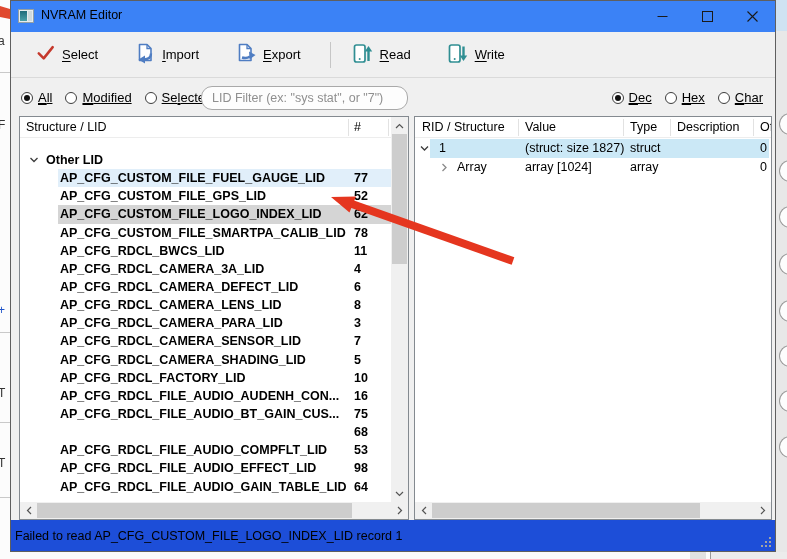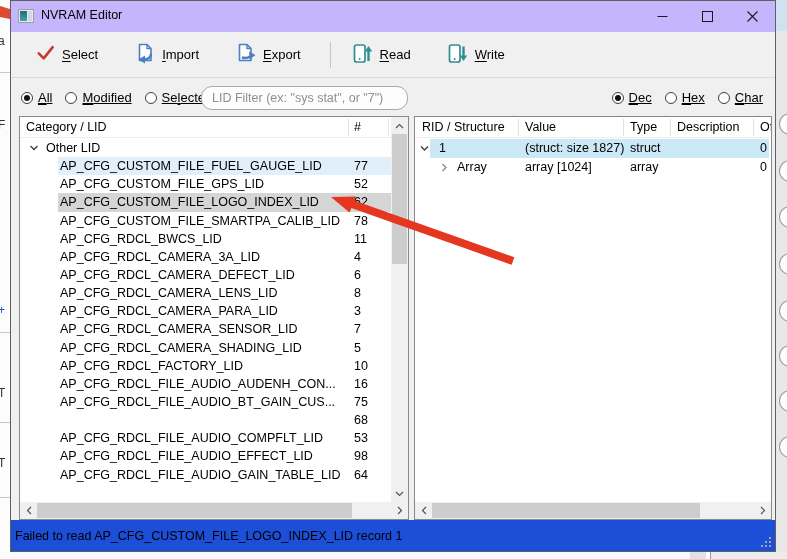--- a/index.html
+++ b/index.html
@@ -19,21 +19,21 @@
                     border:1px solid #9a9a9a; border-right:none; border-radius:11px 0 0 11px; }
   .bg-bottom { position:absolute; left:10px; top:552px; width:777px; height:7px; background:#fbfbfb; overflow:hidden; }
   .bg-bottom .sb { position:absolute; left:680px; top:0; width:16px; height:7px; background:#e1e1e1; }
   .bg-bottom .vline { position:absolute; left:700px; top:0; width:1px; height:7px; background:#9a9a9a; }
   .bg-bottom .grey { position:absolute; left:701px; top:0; right:0; height:7px; background:#ececec; }
 
   
   .win { position:absolute; left:10px; top:0; width:766px; height:552px;
          background:#f0f0f0; border:1px solid #5f5f5f; }
 
-  .titlebar { position:absolute; left:0; top:0; right:0; height:31px; background:#c4b5fd; }
+  .titlebar { position:absolute; left:0; top:0; right:0; height:31px; background:#3b82f6; }
   .app-icon { position:absolute; left:7px; top:8px; width:16px; height:14px;
               border:1px solid #93a0a6; background:#e6ecee; }
   .app-icon .pane-l { position:absolute; left:1px; top:1px; width:7px; height:10px;
                       background:linear-gradient(#1f6b7a,#4ba0a8); }
   .app-icon .pane-r { position:absolute; left:9px; top:1px; width:4px; height:10px; background:#cfd9dc; }
   .title-text { position:absolute; left:30px; top:7px; font-size:12.5px; }
   .cbtns { position:absolute; right:0; top:0; height:31px; display:flex; }
   .cbtn { width:45px; height:31px; display:flex; align-items:center; justify-content:center; background:transparent; }
 
   .toolbar { position:absolute; left:0; top:31px; right:0; height:46px; background:#f0f0f0;
@@ -61,21 +61,21 @@
   .panel { position:absolute; top:115px; height:404px; background:#ffffff; border:1px solid #848a90; }
   .lpanel { left:8px;  width:390px; }
   .rpanel { left:403px; width:358px; }
 
   .phead { position:absolute; left:0; top:0; right:0; height:21px; background:#fff;
            border-bottom:1px solid #ededed; font-size:12.5px; }
   .phead .hc { position:absolute; top:3px; white-space:nowrap; overflow:hidden; }
   .hsep { position:absolute; top:2px; height:17px; width:1px; background:#e2e2e2; }
 
   
-  .ltree { position:absolute; left:0; top:22px; width:371px; height:363px; overflow:hidden; }
+  .ltree { position:absolute; left:0; top:34px; width:371px; height:363px; overflow:hidden;font-weight:bold; }
   .trow { position:relative; height:18.15px; font-size:12.5px; display:flex; align-items:center; }
   .trow .band { position:absolute; left:38px; right:0; top:0; bottom:0; }
   .band.blue { background:#e1effa; }
   .band.gray { background:#d5d5d5; }
   .trow .chev { position:absolute; left:8px; top:3px; }
   .trow .tname { position:absolute; left:40px; white-space:nowrap; z-index:1; }
   .trow.root .tname { left:26px; }
   .trow .tnum { position:absolute; left:334px; z-index:1; }
 
   
@@ -231,21 +231,21 @@
         </div>
         <div class="radio-item">
           <span class="radio"></span>
           <span><span class="mn">C</span>har</span>
         </div>
       </div>
   </div>
 
   <div class="panel lpanel">
     <div class="phead">
-      <span class="hc" style="left:6px">Category / LID</span>
+      <span class="hc" style="left:6px">Structure / LID</span>
       <span class="hc" style="left:334px">#</span>
       <div class="hsep" style="left:328px"></div>
       <div class="hsep" style="left:368px"></div>
     </div>
     <div class="ltree" id="ltree">
         <div class="trow root">
           <span class="chev"><svg width="12" height="12">
               <path d="M2.5 4 L6 7.5 L9.5 4" fill="none" stroke="#3c3c3c" stroke-width="1.3"></path>
             </svg></span>
           <span class="tname">Other LID</span>

